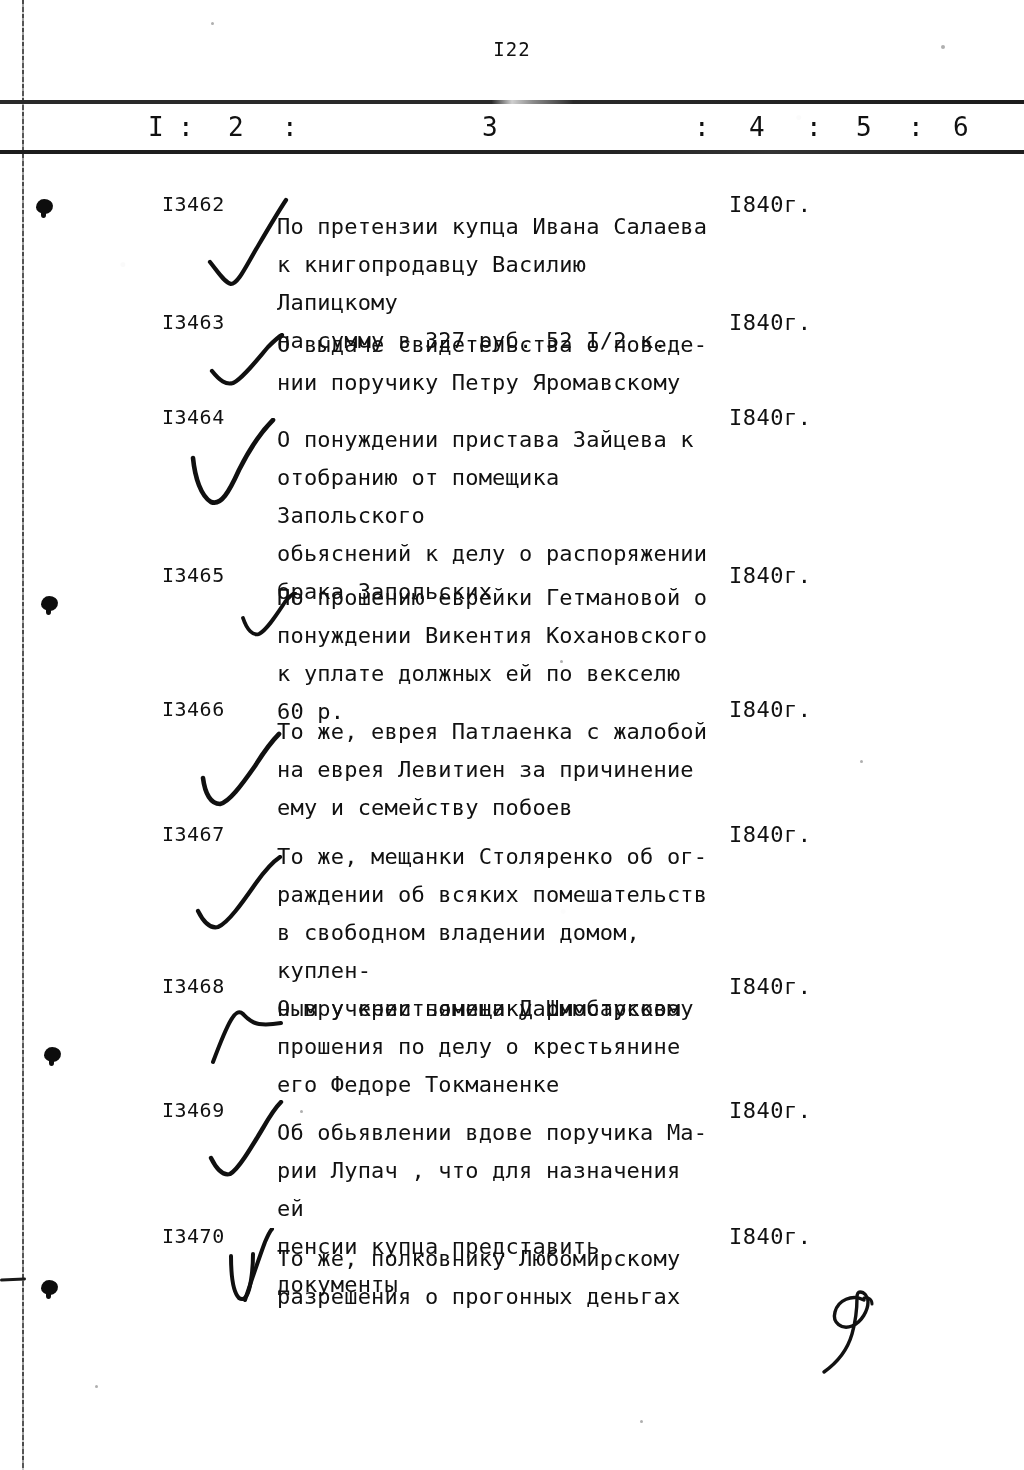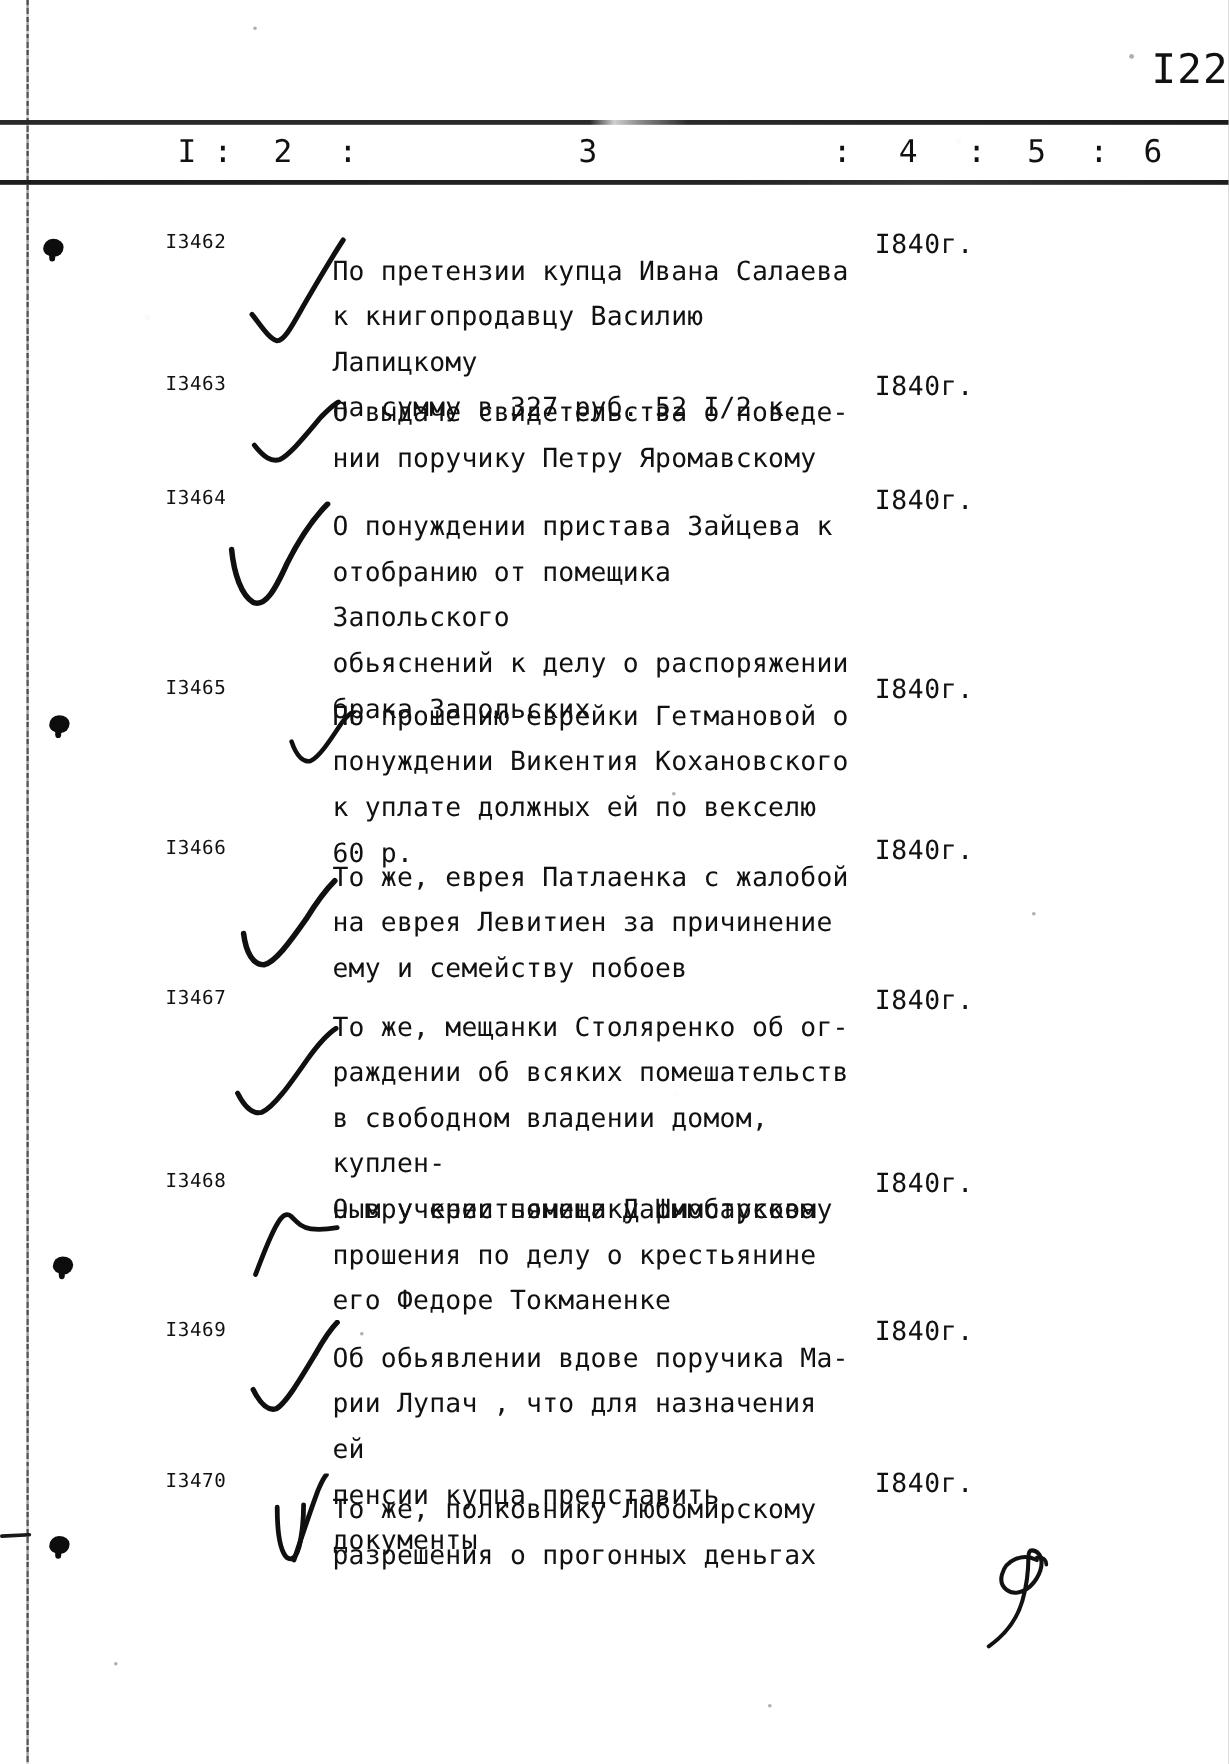--- a/index.html
+++ b/index.html
@@ -65,22 +65,22 @@
     background: #0d0d0d;
     border-radius: 0 0 60% 60%;
   }
 
   
   .page-number {
     position: absolute;
     top: 38px;
     left: 0;
     width: 1024px;
-    text-align: right;
-    font-size: 34px;
+    text-align: center;
+    font-size: 19px;
     letter-spacing: 1px;
   }
 
   .rule {
     position: absolute;
     left: 0;
     width: 1024px;
     height: 3px;
     background: #1f1f1f;
   }
@@ -113,23 +113,23 @@
   }
 
   
   .entry {
     position: absolute;
     left: 0;
     width: 1024px;
   }
   .entry .num {
     position: absolute;
-    left: 138px;
-    top: 0;
-    font-size: 16px;
+    left: 162px;
+    top: 0;
+    font-size: 20px;
     letter-spacing: 0.5px;
     white-space: nowrap;
   }
   .entry .desc {
     position: absolute;
     left: 277px;
     top: 0;
     width: 440px;
     font-size: 22px;
     line-height: 38px;

